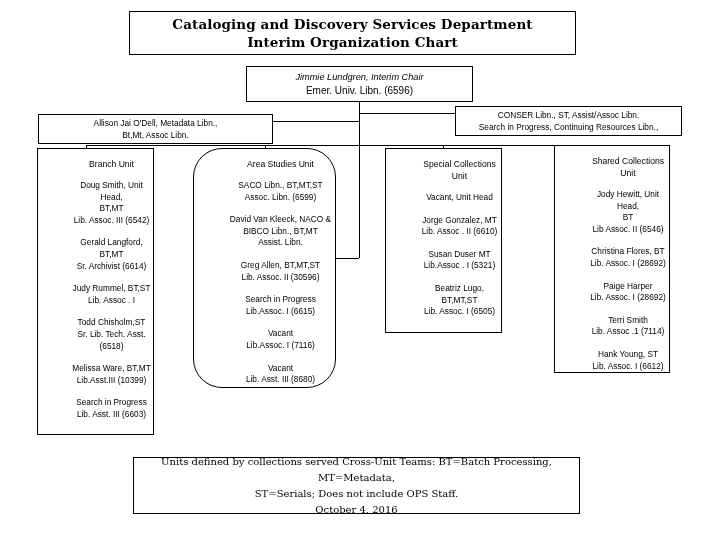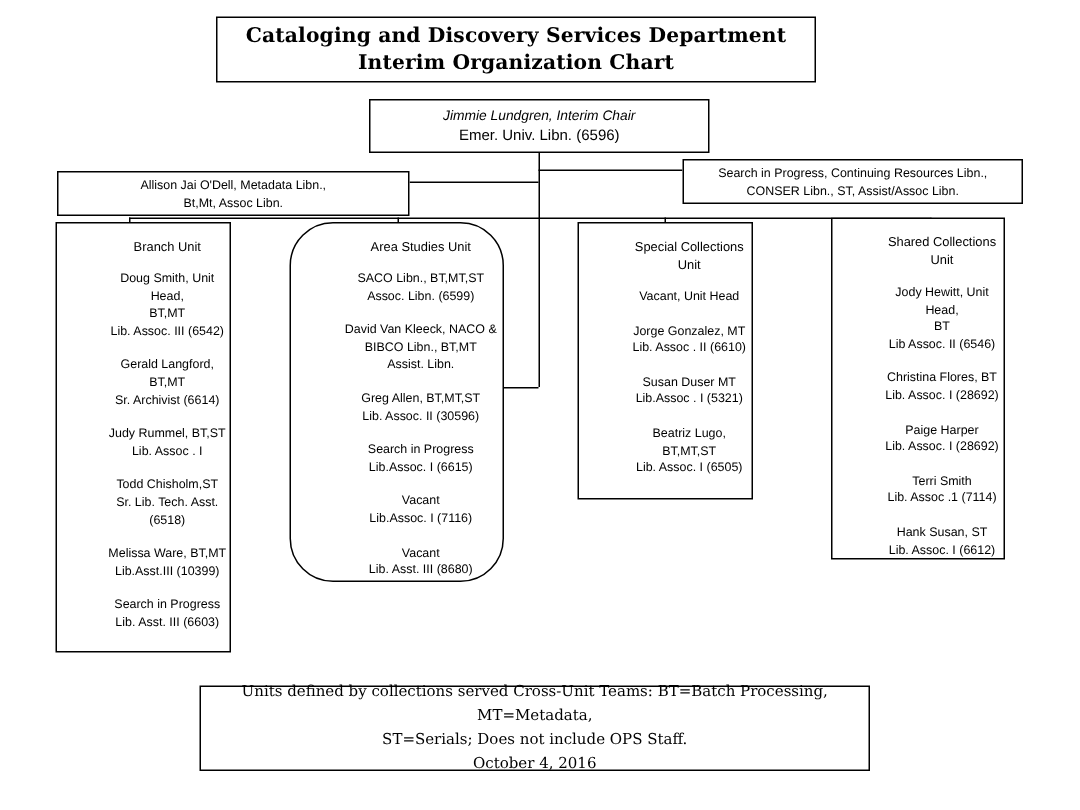--- a/index.html
+++ b/index.html
@@ -22,21 +22,21 @@
   .line{
     position:absolute;
     background:#000000;
     z-index:1;
   }
   .hline{height:1px;}
   .vline{width:1px;}
 
   
   #title-box{
-    left:144px;top:11px;width:400px;height:44px;
+    left:129px;top:11px;width:447px;height:44px;
     display:flex;flex-direction:column;align-items:center;justify-content:center;
   }
   #title-box .t{
     font-family:"DejaVu Serif",serif;
     font-weight:bold;font-size:13.5px;line-height:18px;
     letter-spacing:.1px;
   }
 
   
   #chair-box{
@@ -117,22 +117,22 @@
     <div class="l1">Jimmie Lundgren, Interim Chair</div>
     <div class="l2">Emer. Univ. Libn. (6596)</div>
   </div>
 
   <div class="box" id="odell-box">
     <div class="sidebox-line">Allison Jai O'Dell, Metadata Libn.,</div>
     <div class="sidebox-line">Bt,Mt, Assoc Libn.</div>
   </div>
 
   <div class="box" id="serials-box">
+    <div class="sidebox-line">CONSER Libn., ST, Assist/Assoc Libn.</div>
     <div class="sidebox-line">Search in Progress, Continuing Resources Libn.,</div>
-    <div class="sidebox-line">CONSER Libn., ST, Assist/Assoc Libn.</div>
   </div>
 
   <div class="box unit" id="unit-branch">
       <div class="unit-title">Branch Unit</div>
       <div class="person">
         <div>Doug Smith, Unit Head,</div>
         <div>BT,MT</div>
         <div>Lib. Assoc. III (6542)</div>
       </div>
       <div class="person">
@@ -216,21 +216,21 @@
       </div>
       <div class="person">
         <div>Paige Harper</div>
         <div>Lib. Assoc. I (28692)</div>
       </div>
       <div class="person">
         <div>Terri Smith</div>
         <div>Lib. Assoc .1  (7114)</div>
       </div>
       <div class="person">
-        <div>Hank Susan, ST</div>
+        <div>Hank Young, ST</div>
         <div>Lib. Assoc. I (6612)</div>
       </div>
     </div>
 
   <div class="box" id="footer-box">
     <div class="f">Units defined by collections served  Cross-Unit Teams: BT=Batch Processing, MT=Metadata,</div>
     <div class="f">ST=Serials; Does not include OPS Staff.</div>
     <div class="f">October 4, 2016</div>
   </div>
 

